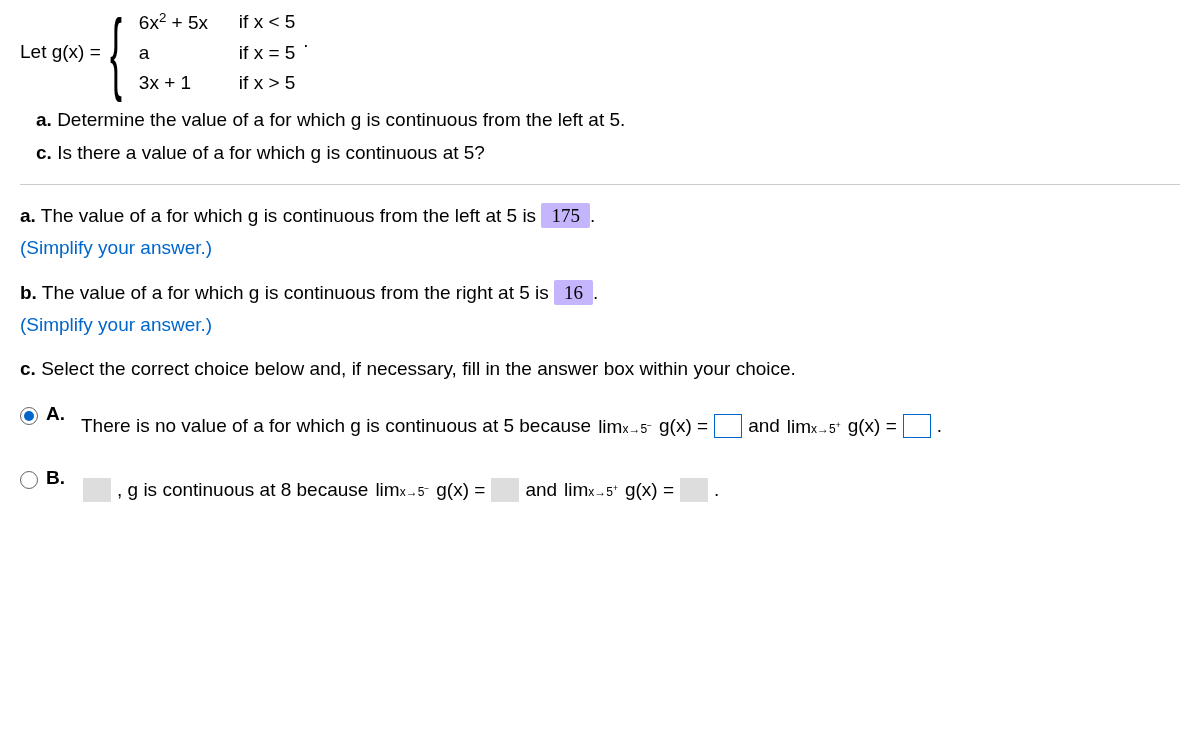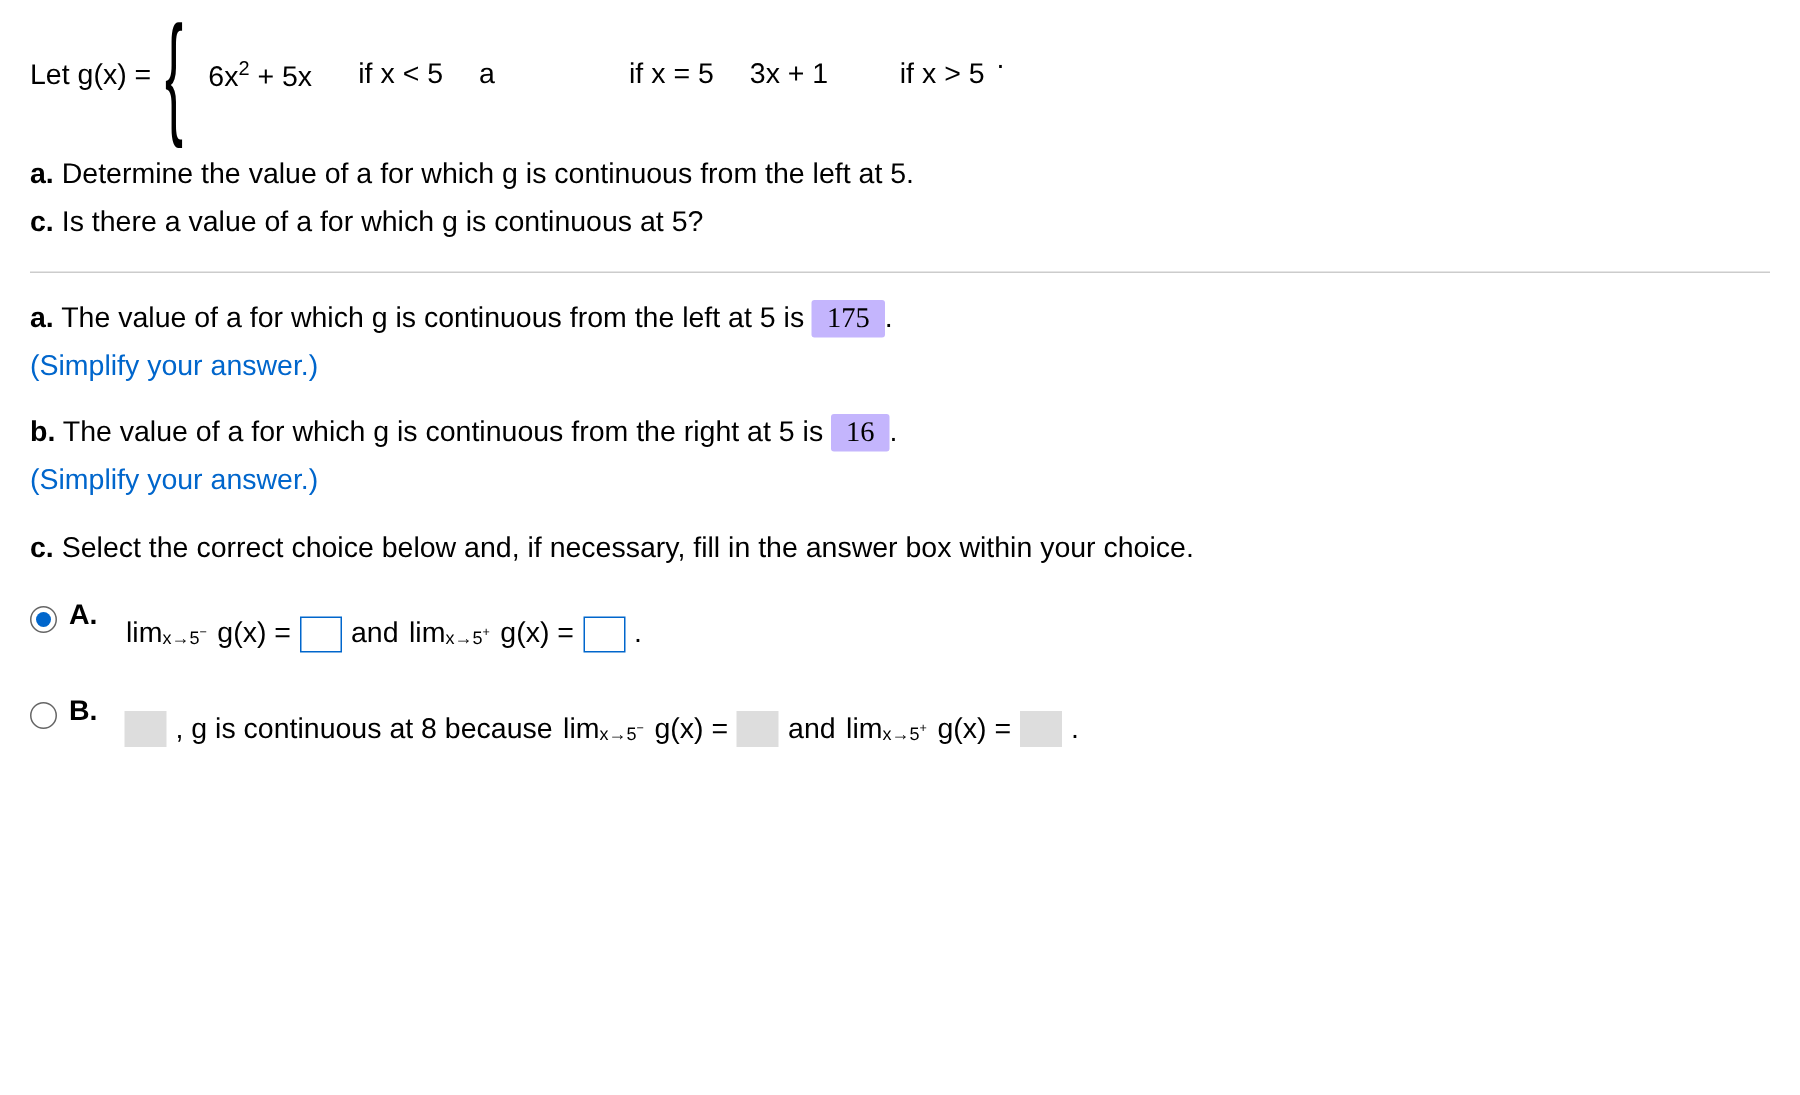--- a/index.html
+++ b/index.html
@@ -24,33 +24,34 @@
     .brace {
       font-size: 90px;
       font-weight: 100;
       line-height: 0.9;
       margin-right: 8px;
       transform: scaleX(0.4);
       margin-left: -10px;
     }
     .piecewise {
       display: flex;
-      flex-direction: row;
-      gap: 24px;
+      flex-direction: column;
+      gap: 8px;
     }
     .piece-row {
       display: flex;
       align-items: center;
     }
     .piece-expr { width: 100px; }
     .piece-cond { }
     .sup { font-size: 0.7em; vertical-align: super; }
     .questions {
       margin-top: 10px;
       line-height: 1.7;
+      margin-left: 16px;
     }
     hr {
       border: none;
       border-top: 1px solid #ccc;
       margin: 15px 0;
     }
     .part {
       margin: 12px 0;
       line-height: 1.7;
     }
@@ -174,20 +175,21 @@
 </div>
 
 <div class="part">
   <b>c.</b> <span>Select the correct choice below and, if necessary, fill in the answer box within your choice.</span>
 </div>
 
 <div class="choice-row">
   <div class="radio selected"></div>
   <span class="choice-label">A.</span>
   <div class="choice-content">
+    <span>There is no value of a for which g is continuous at 5 because</span>
     <span class="limit">
       <span class="limit-top">lim</span>
       <span class="limit-bottom"><span>x→5</span><span class="limsup">−</span></span>
     </span>
     <span>g(x) =</span>
     <span class="answer-box"></span>
     <span>and</span>
     <span class="limit">
       <span class="limit-top">lim</span>
       <span class="limit-bottom"><span>x→5</span><span class="limsup">+</span></span>

